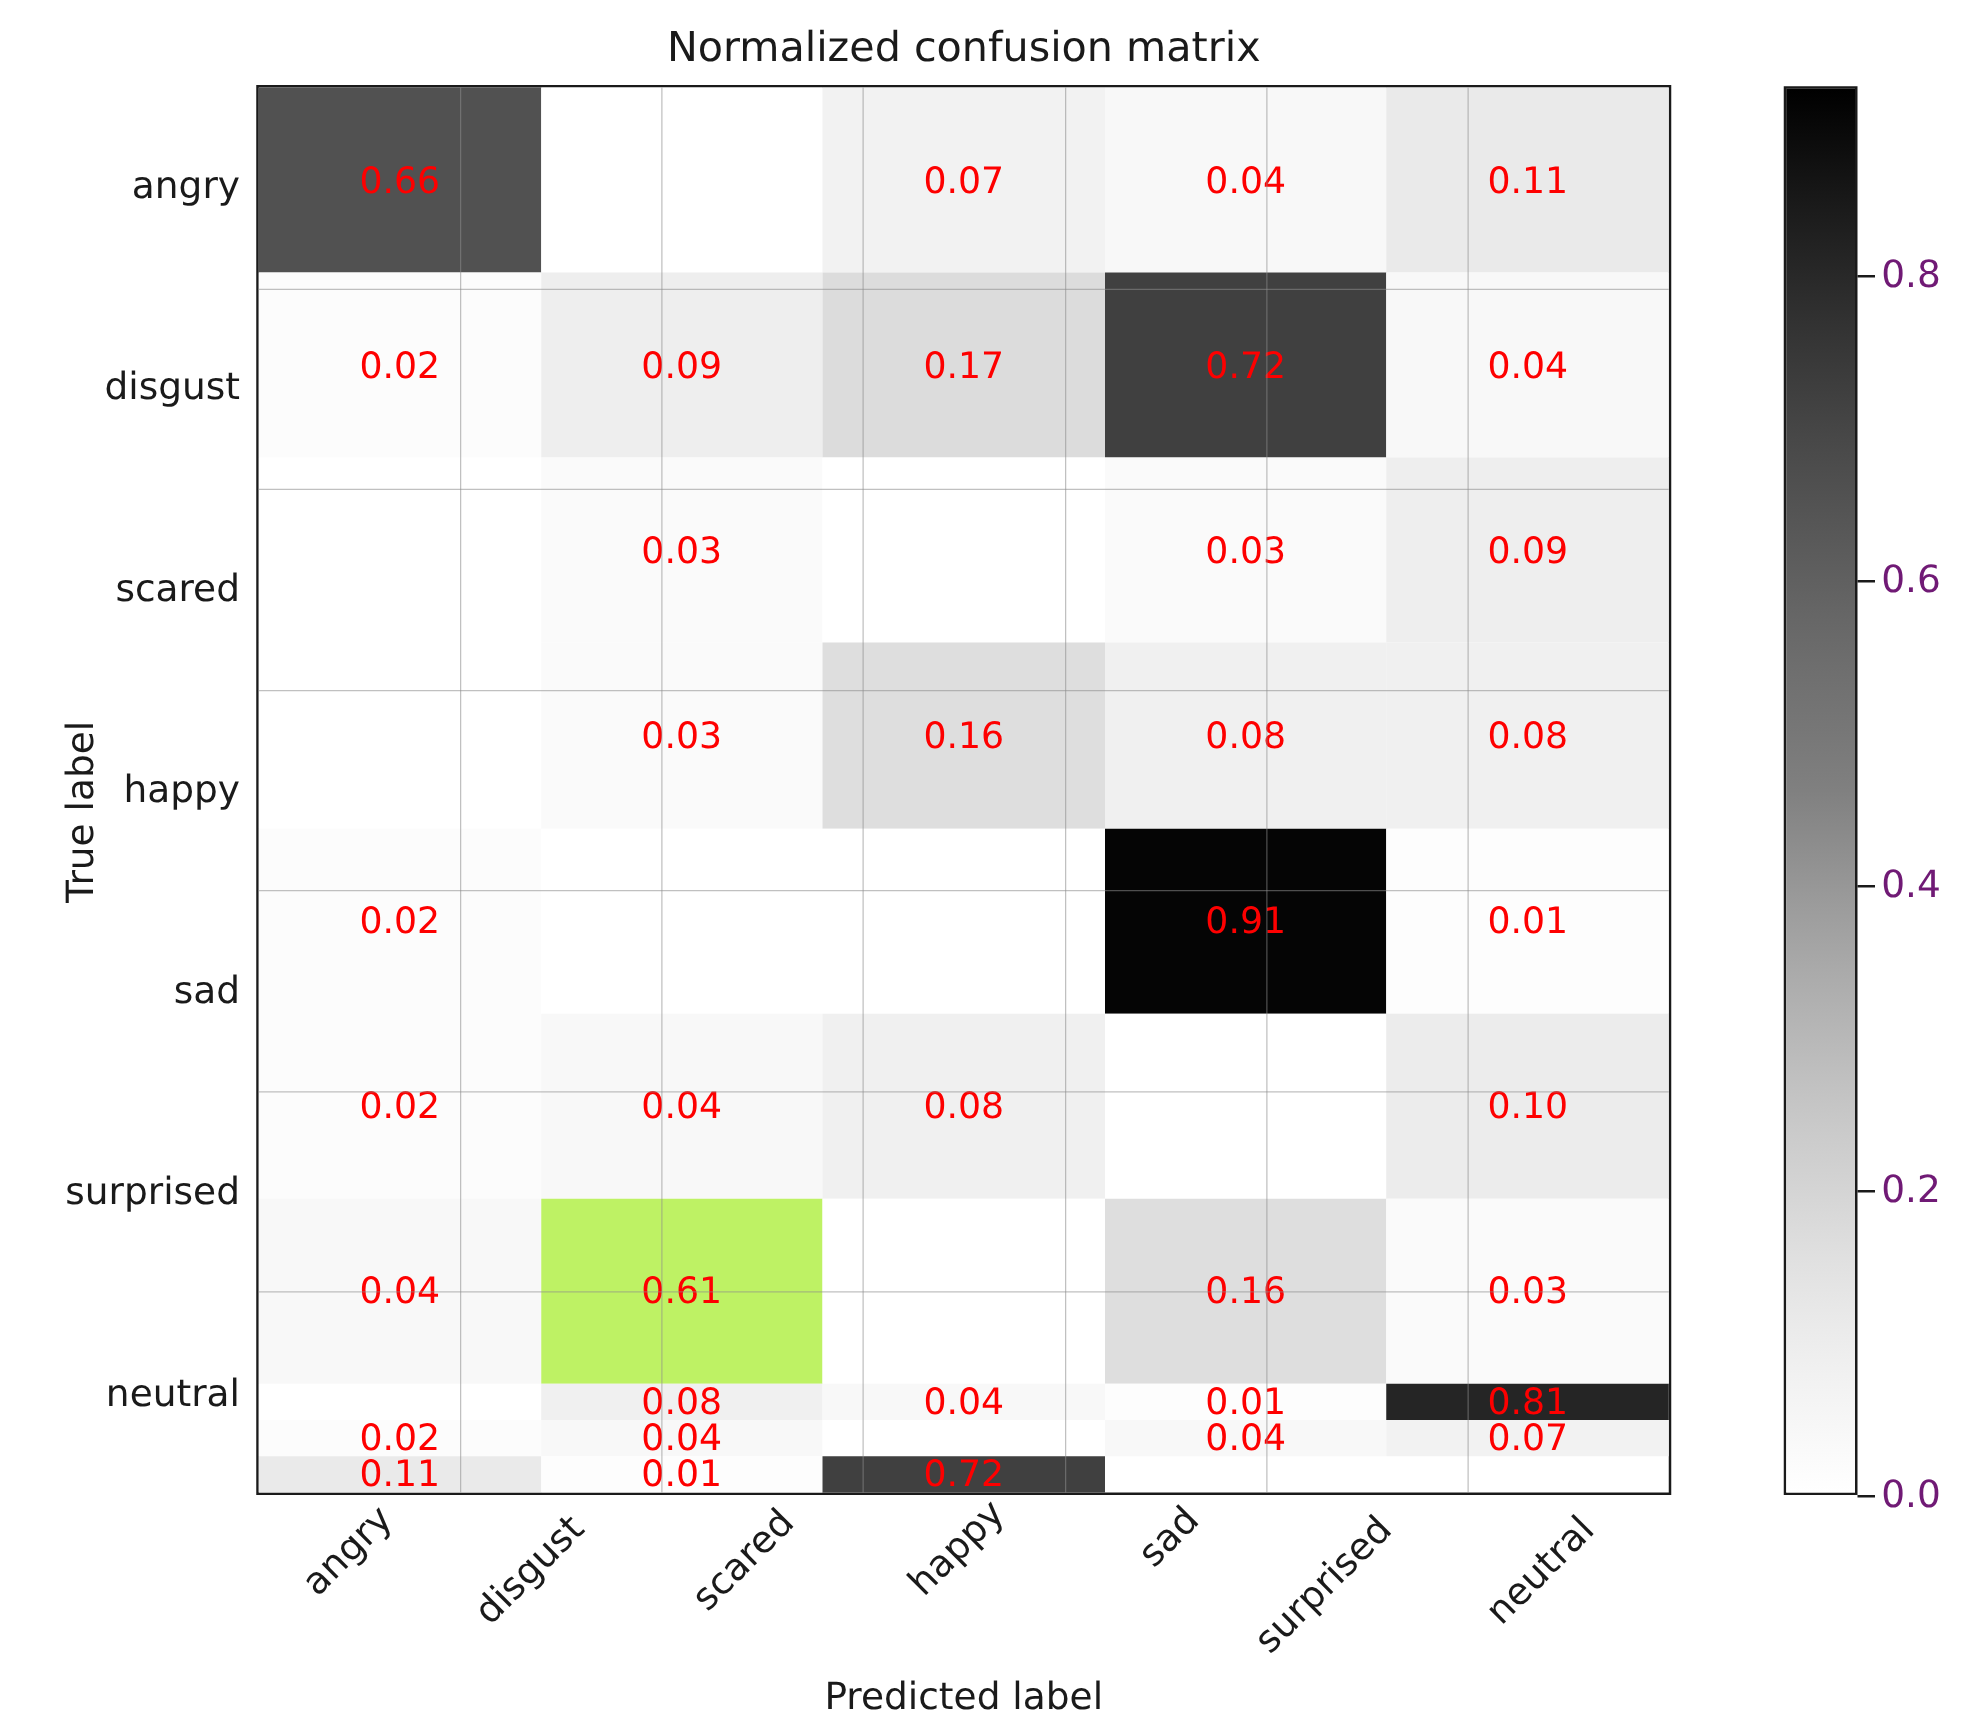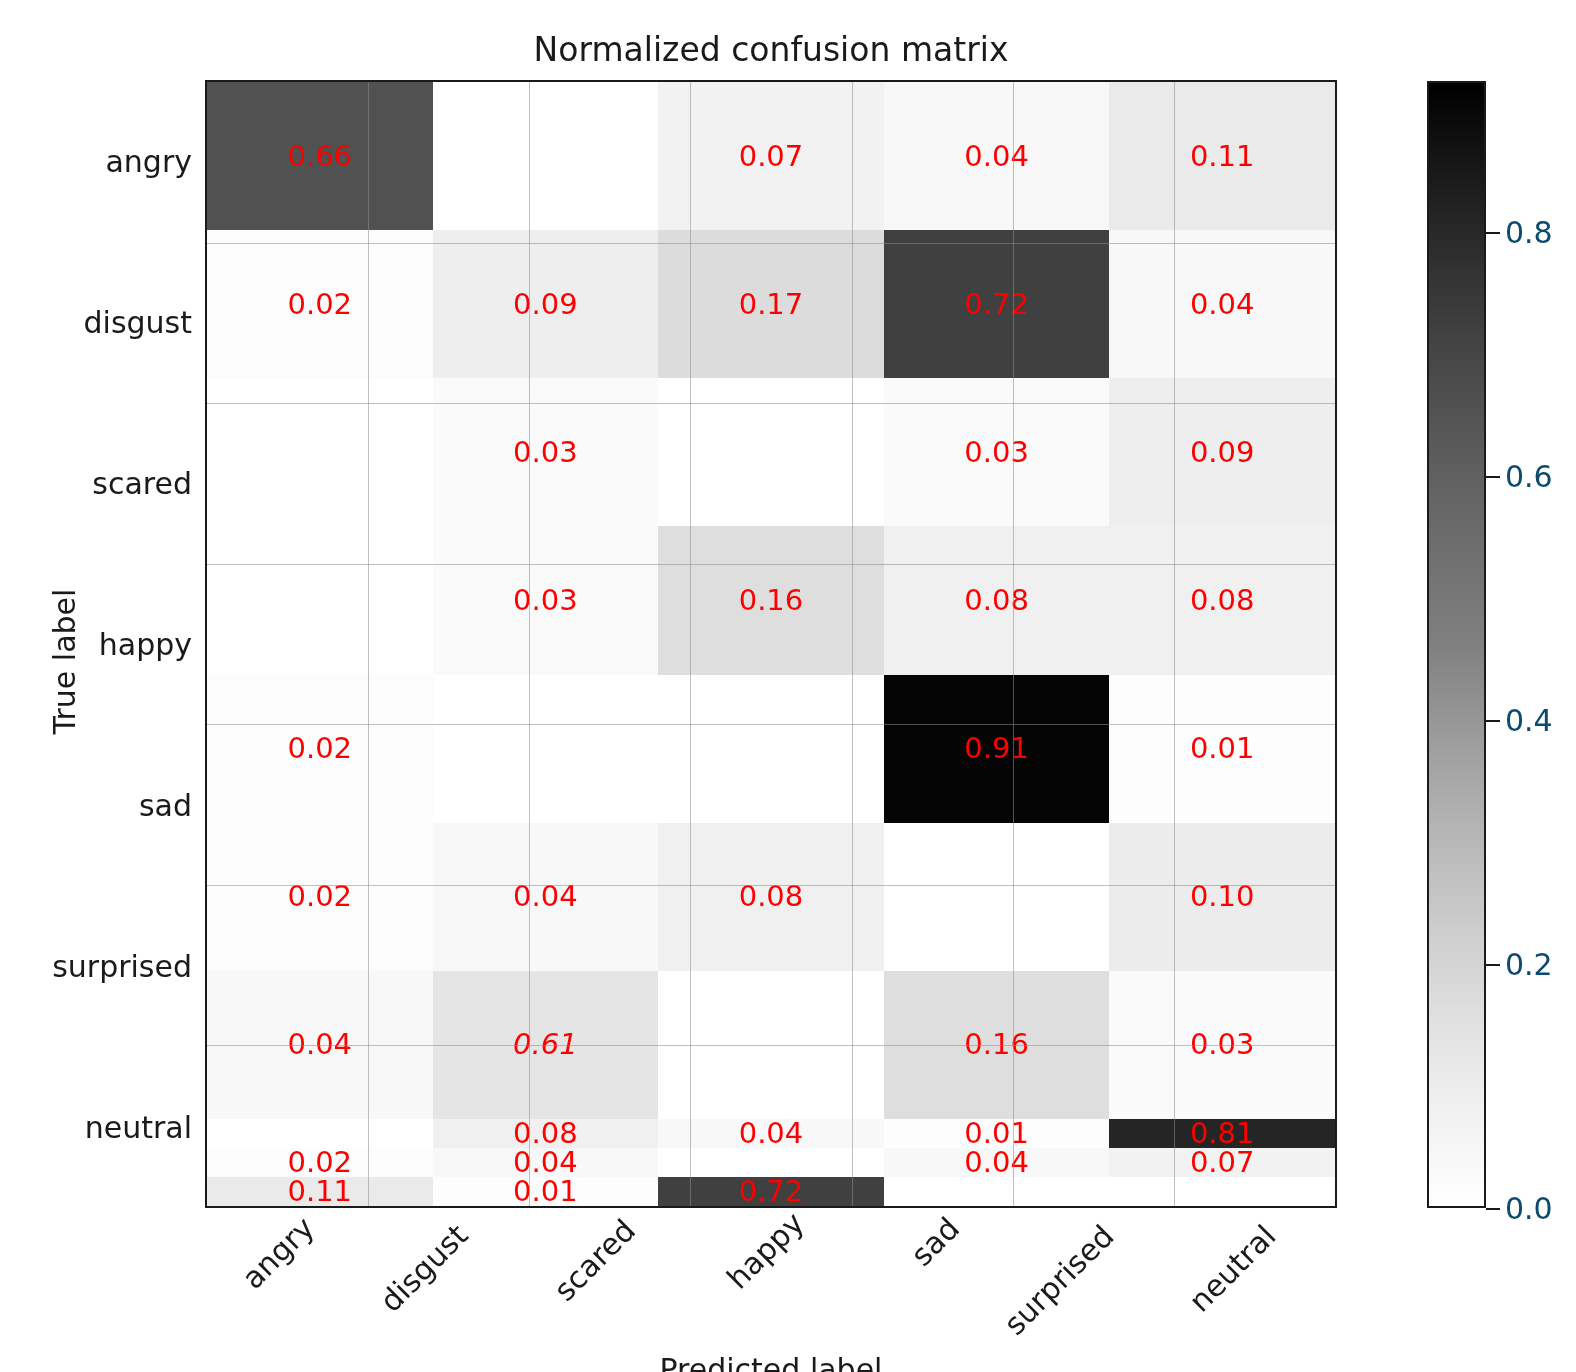--- a/index.html
+++ b/index.html
@@ -14,21 +14,20 @@
     position: relative;
     overflow: hidden;
   }
 
   #figure {
     position: absolute;
     left: 0; top: 0;
     width: 1576px;
     height: 982px;
     background: #ffffff;
-    margin-top: 12px;
   }
 
   
   #chart-title {
     position: absolute;
     left: 205px;
     top: 18px;
     width: 1132px;
     text-align: center;
     font-size: 33px;
@@ -159,21 +158,21 @@
     position: absolute;
     left: 1486px;
     width: 14px;
     height: 2px;
     background: #1a1a1a;
   }
   .cb-ticklabel {
     position: absolute;
     left: 1505px;
     font-size: 30px;
-    color: #0c4a6e;
+    color: #701a75;
     transform: translateY(-50%);
     white-space: nowrap;
   }
 </style>
 </head>
 <body>
 
 <div id="figure">
 
   <div id="chart-title">Normalized confusion matrix</div>
@@ -288,21 +287,21 @@
         </div>
         <div class="cell" style="background: rgb(255, 255, 255);">
           <span class="cell-value"></span>
         </div>
         <div class="cell" style="background: rgb(236, 236, 236);">
           <span class="cell-value">0.10</span>
         </div>
         <div class="cell" style="background: rgb(248, 248, 248);">
           <span class="cell-value">0.04</span>
         </div>
-        <div class="cell" style="background: #e5e5e5; font-style: italic;">
+        <div class="cell" style="background: #bef264;">
           <span class="cell-value">0.61</span>
         </div>
         <div class="cell" style="background: rgb(255, 255, 255);">
           <span class="cell-value"></span>
         </div>
         <div class="cell" style="background: rgb(222, 222, 222);">
           <span class="cell-value">0.16</span>
         </div>
         <div class="cell" style="background: rgb(250, 250, 250);">
           <span class="cell-value">0.03</span>

